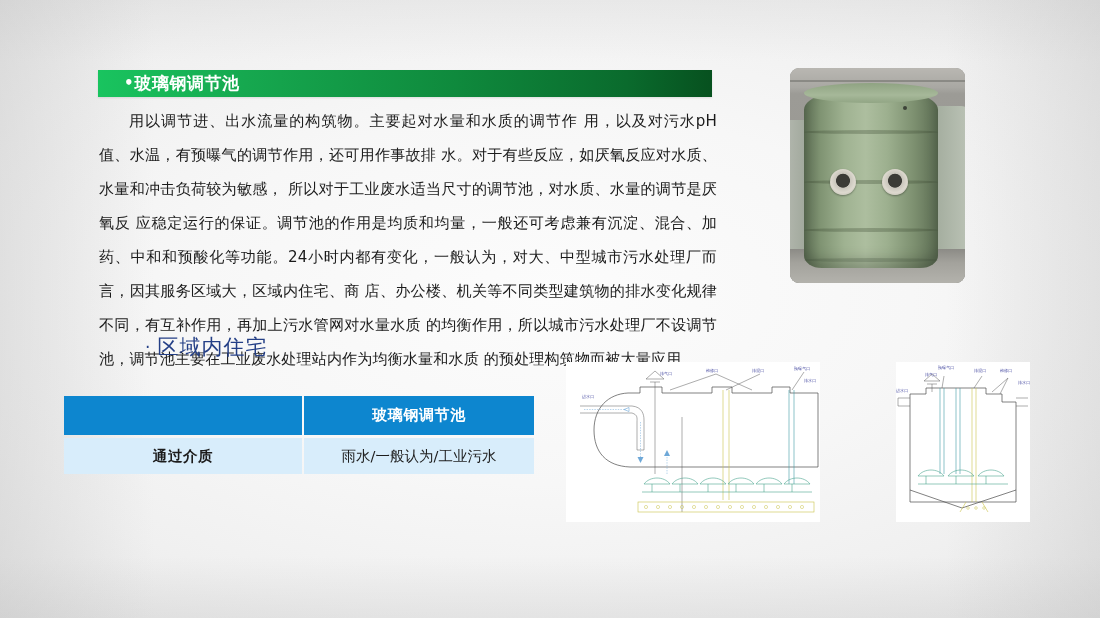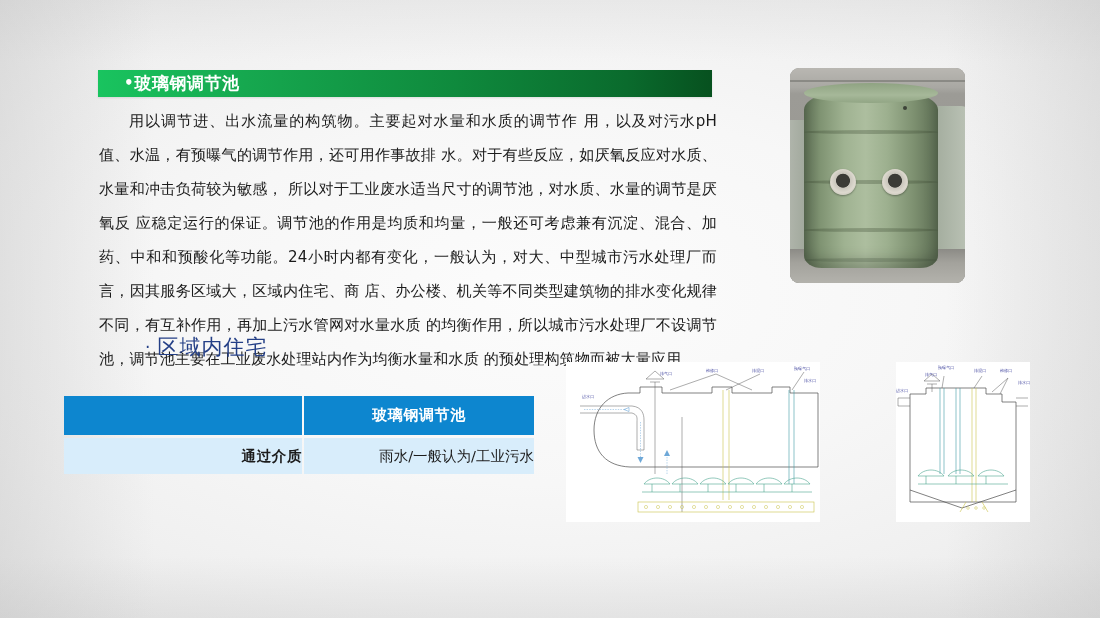--- a/index.html
+++ b/index.html
@@ -235,21 +235,21 @@
     font-size: 14.5px;
     color: #1c1c1c;
     text-align: center;
     vertical-align: middle;
   }
   .spec-table tbody tr td.cell-label {
     font-weight: bold;
     letter-spacing: 0.6px;
   }
   .spec-table tbody tr.row-grey td { background: #dcdcdc; }
-  .spec-table tbody tr.row-blue td { background: #d8edfb; text-align: right; }
+  .spec-table tbody tr.row-blue td { background: #d8edfb; }
   .spec-table .sup {
     font-size: 9px;
     vertical-align: super;
     line-height: 0;
   }
 
   
   .diagram {
     position: absolute;
     background: #ffffff;

